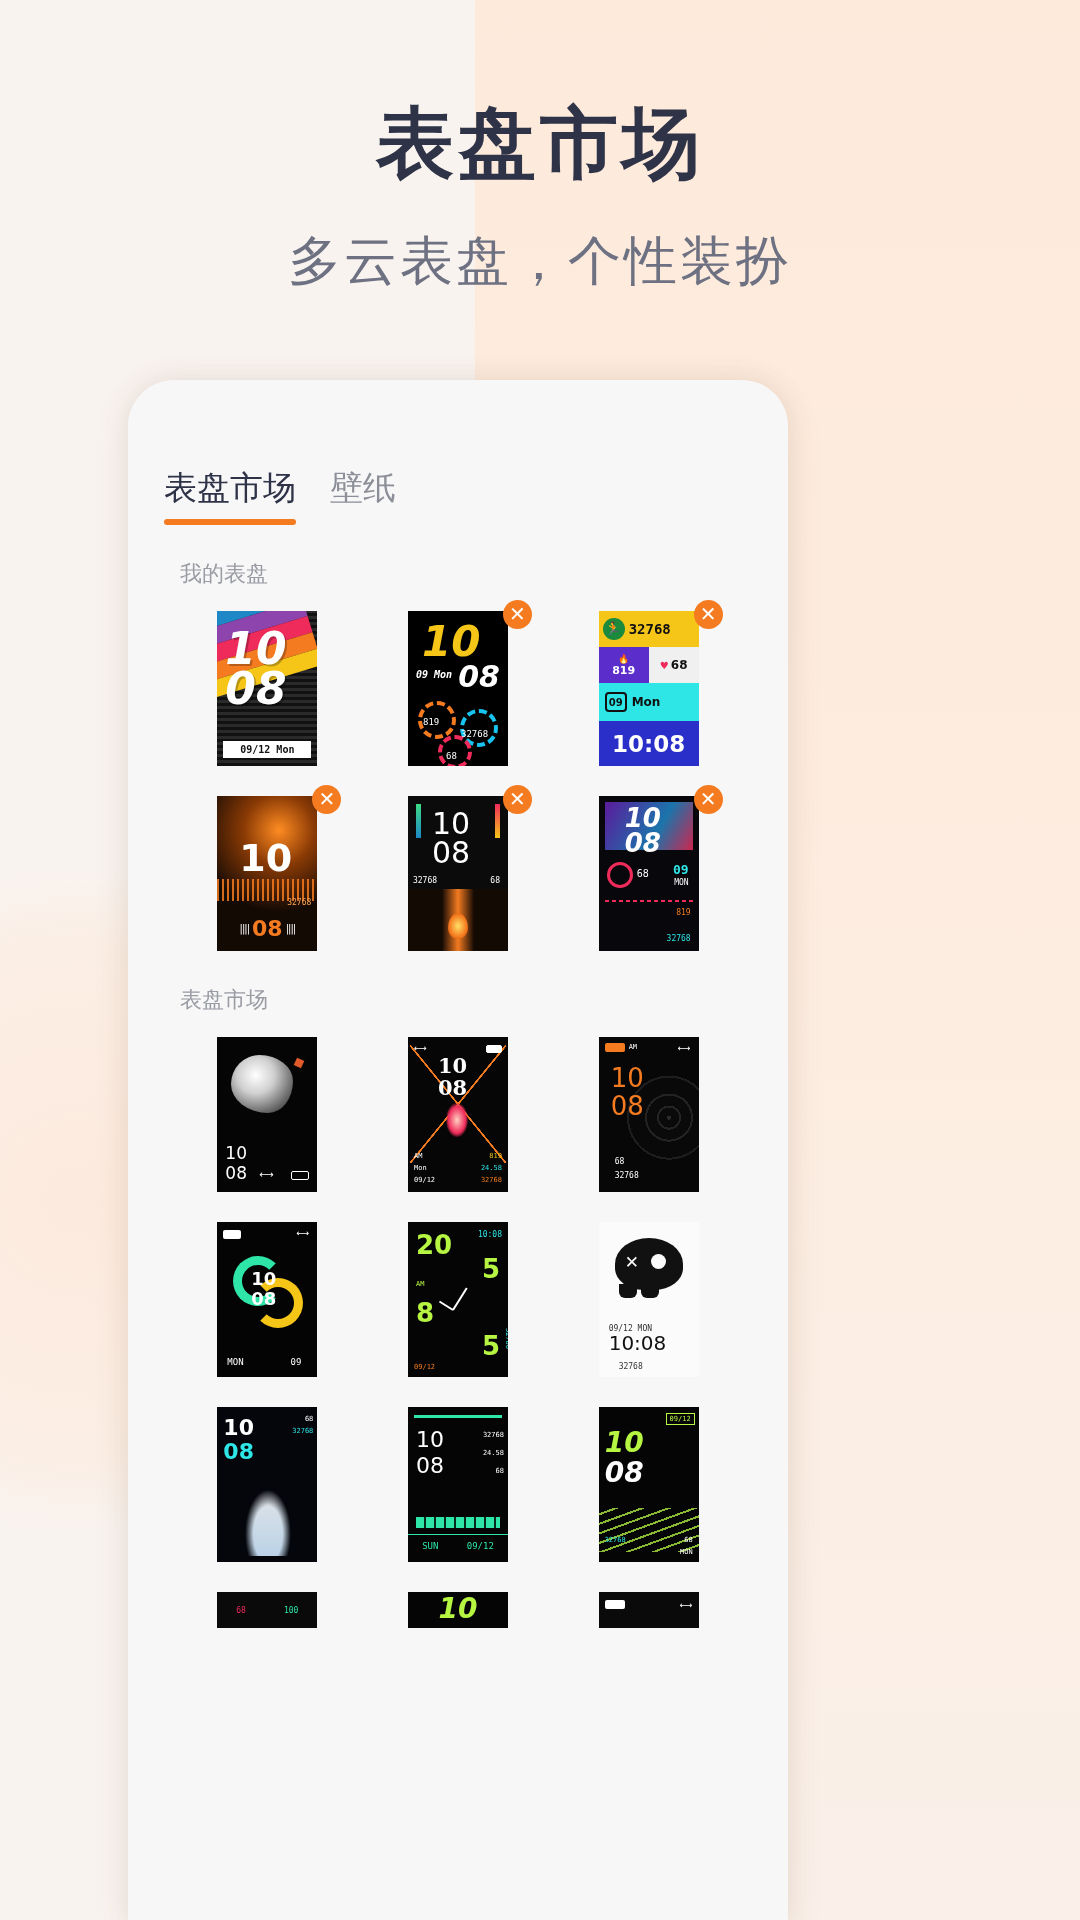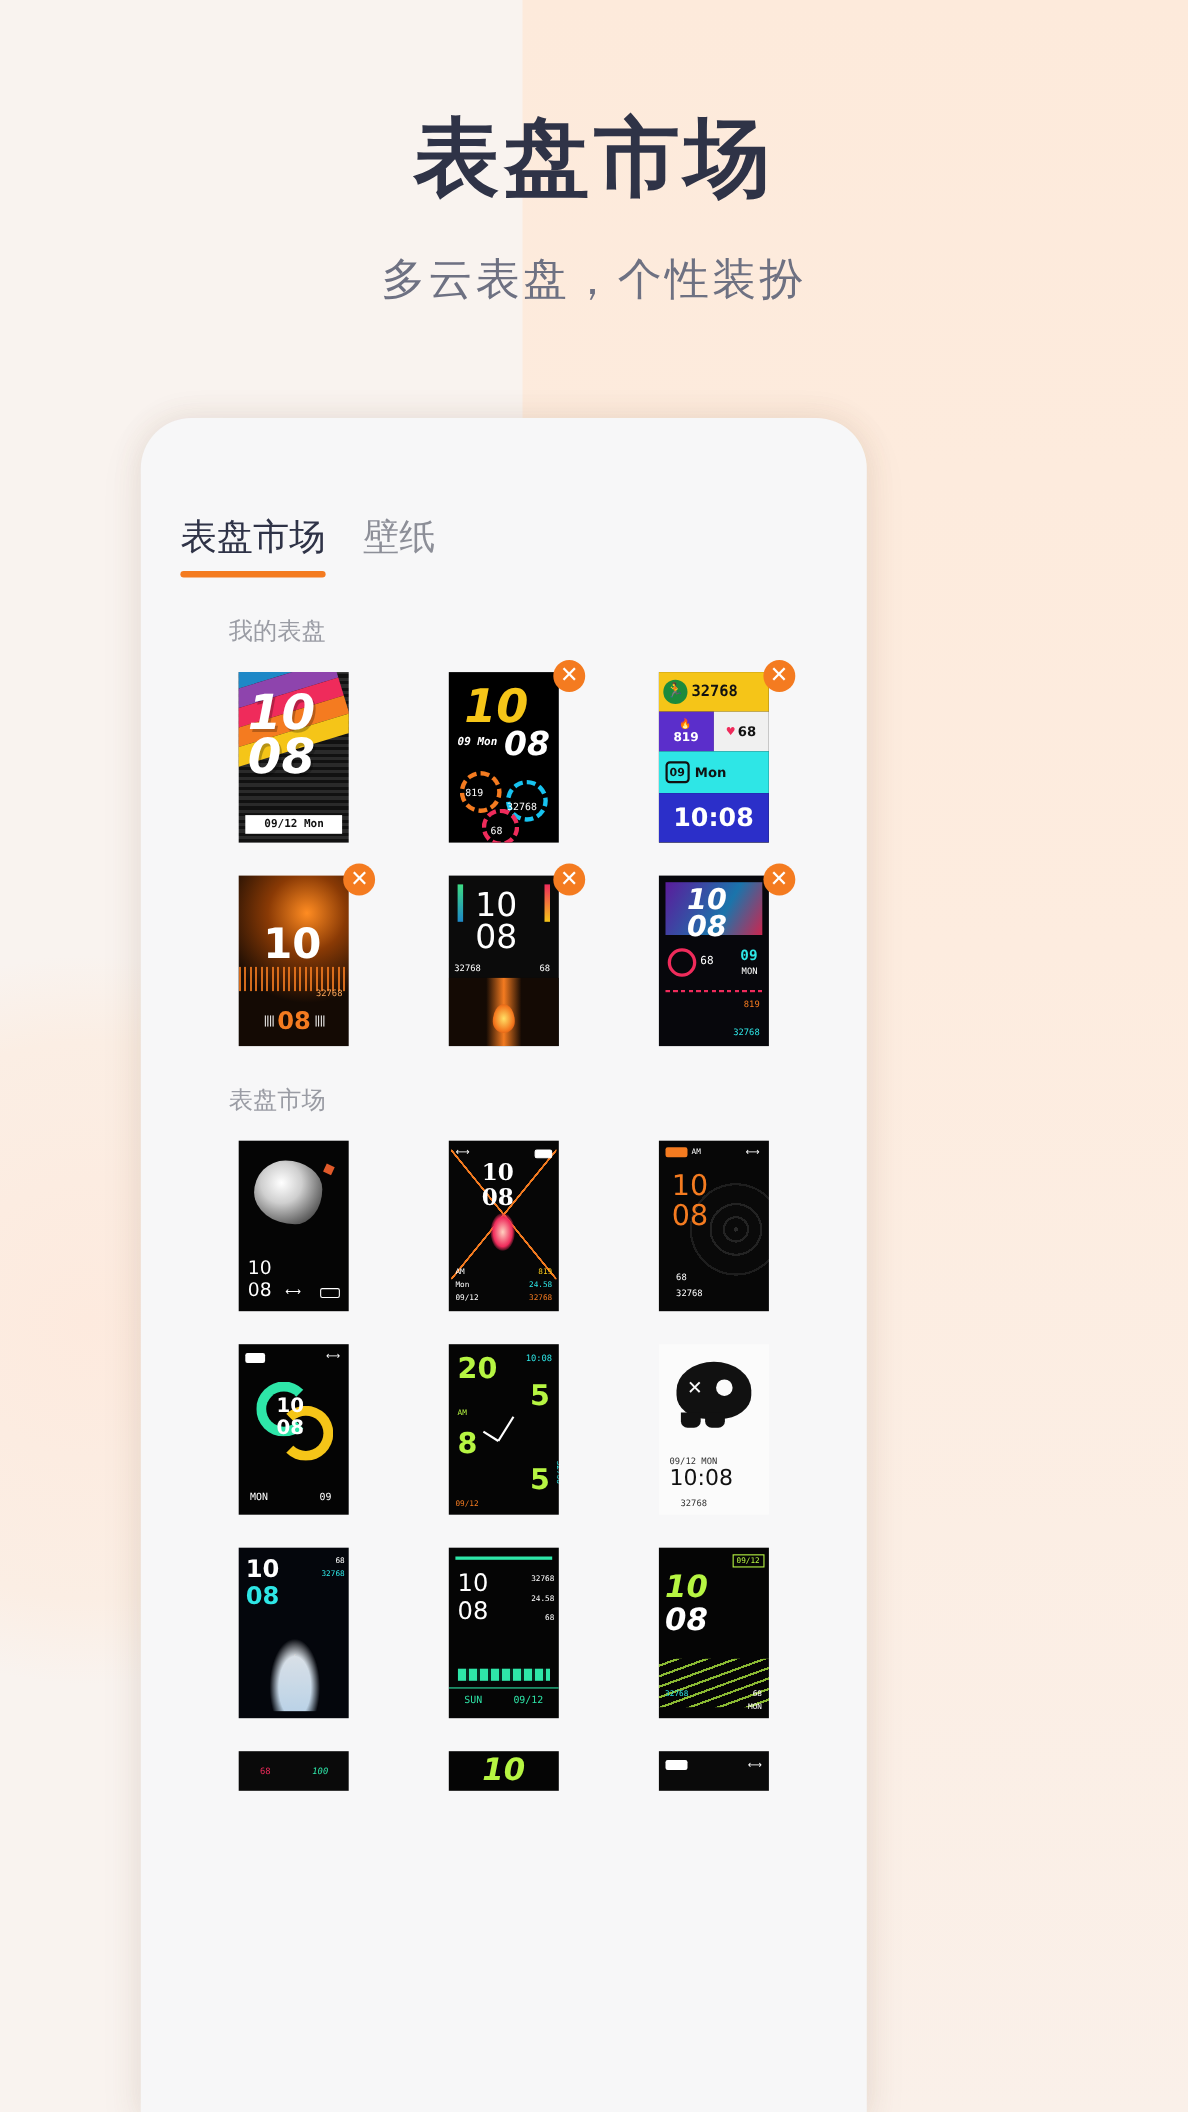--- a/index.html
+++ b/index.html
@@ -27,21 +27,21 @@
 
   
   .header { position:absolute; top:0; left:0; width:100%; text-align:center; }
   .title {
     margin-top:104px;
     font-size:78px; font-weight:bold; letter-spacing:4px;
     color:#2f3347; line-height:1;
   }
   .subtitle {
     margin-top:44px;
-    font-size:40px; letter-spacing:3px; color:#6e7182;
+    font-size:53px; letter-spacing:3px; color:#6e7182;
   }
 
   
   .phone {
     position:absolute; left:128px; top:380px;
     width:660px; height:1545px;
     background:#f7f7f8;
     border-radius:46px 46px 0 0;
     box-shadow:0 -2px 26px rgba(120,90,60,.10), 0 10px 40px rgba(120,90,60,.08);
     overflow:hidden;
@@ -50,21 +50,21 @@
 
   
   .tabs { display:flex; align-items:flex-end; gap:34px; padding:86px 0 0 36px; }
   .tab { position:relative; font-size:33px; color:#8d8f98; padding-bottom:14px; }
   .tab.active { color:#2f3347; }
   .tab.active .tab-underline {
     position:absolute; left:0; right:0; bottom:0; height:6px;
     border-radius:3px; background:#f47b20;
   }
 
-  .section-title { font-size:22px; color:#9a9ca4; padding:34px 0 0 40px;margin-left:40px; }
+  .section-title { font-size:22px; color:#9a9ca4; padding:34px 0 0 52px; }
 
   .grid {
     display:grid; grid-template-columns:repeat(3,1fr);
     padding:22px 44px 0 44px;
     row-gap:30px; justify-items:center;
   }
   .cell { position:relative; width:100px; height:155px; }
   .face {
     width:100px; height:155px; overflow:hidden;
     background:#000; position:relative;
@@ -371,21 +371,21 @@
         <div style="position:absolute;left:-10px;bottom:10px;width:120px;height:44px;background:repeating-linear-gradient(-20deg,#b6f542 0 2px,transparent 2px 9px);opacity:.75;"></div>
         <div class="mono" style="position:absolute;left:6px;bottom:18px;font-size:7px;color:#2ee6e6;">32768</div>
         <div class="mono" style="position:absolute;right:6px;bottom:18px;font-size:7px;color:#fff;">68</div>
         <div class="mono" style="position:absolute;right:6px;bottom:6px;font-size:7px;color:#fff;">MON</div>
       </div>
     </div>
 
     <div class="cell" style="height:36px;">
       <div class="face" style="height:36px;background:#0a0a0a;display:flex;align-items:center;justify-content:space-around;">
         <span class="mono" style="color:#ef2b5b;font-size:8px;">68</span>
-        <span class="mono" style="color:#2ee6a8;font-size:8px;font-style:italic;">100</span>
+        <span class="mono" style="color:#2ee6a8;font-size:8px;">100</span>
       </div>
     </div>
     <div class="cell" style="height:36px;">
       <div class="face" style="height:36px;background:#050505;display:flex;align-items:flex-start;justify-content:center;">
         <span style="color:#b6f542;font-size:28px;font-weight:bold;font-style:italic;">10</span>
       </div>
     </div>
     <div class="cell" style="height:36px;">
       <div class="face" style="height:36px;background:#0a0a0a;">
         <div style="position:absolute;left:6px;top:8px;width:20px;height:9px;background:#fff;border-radius:2px;"></div>

